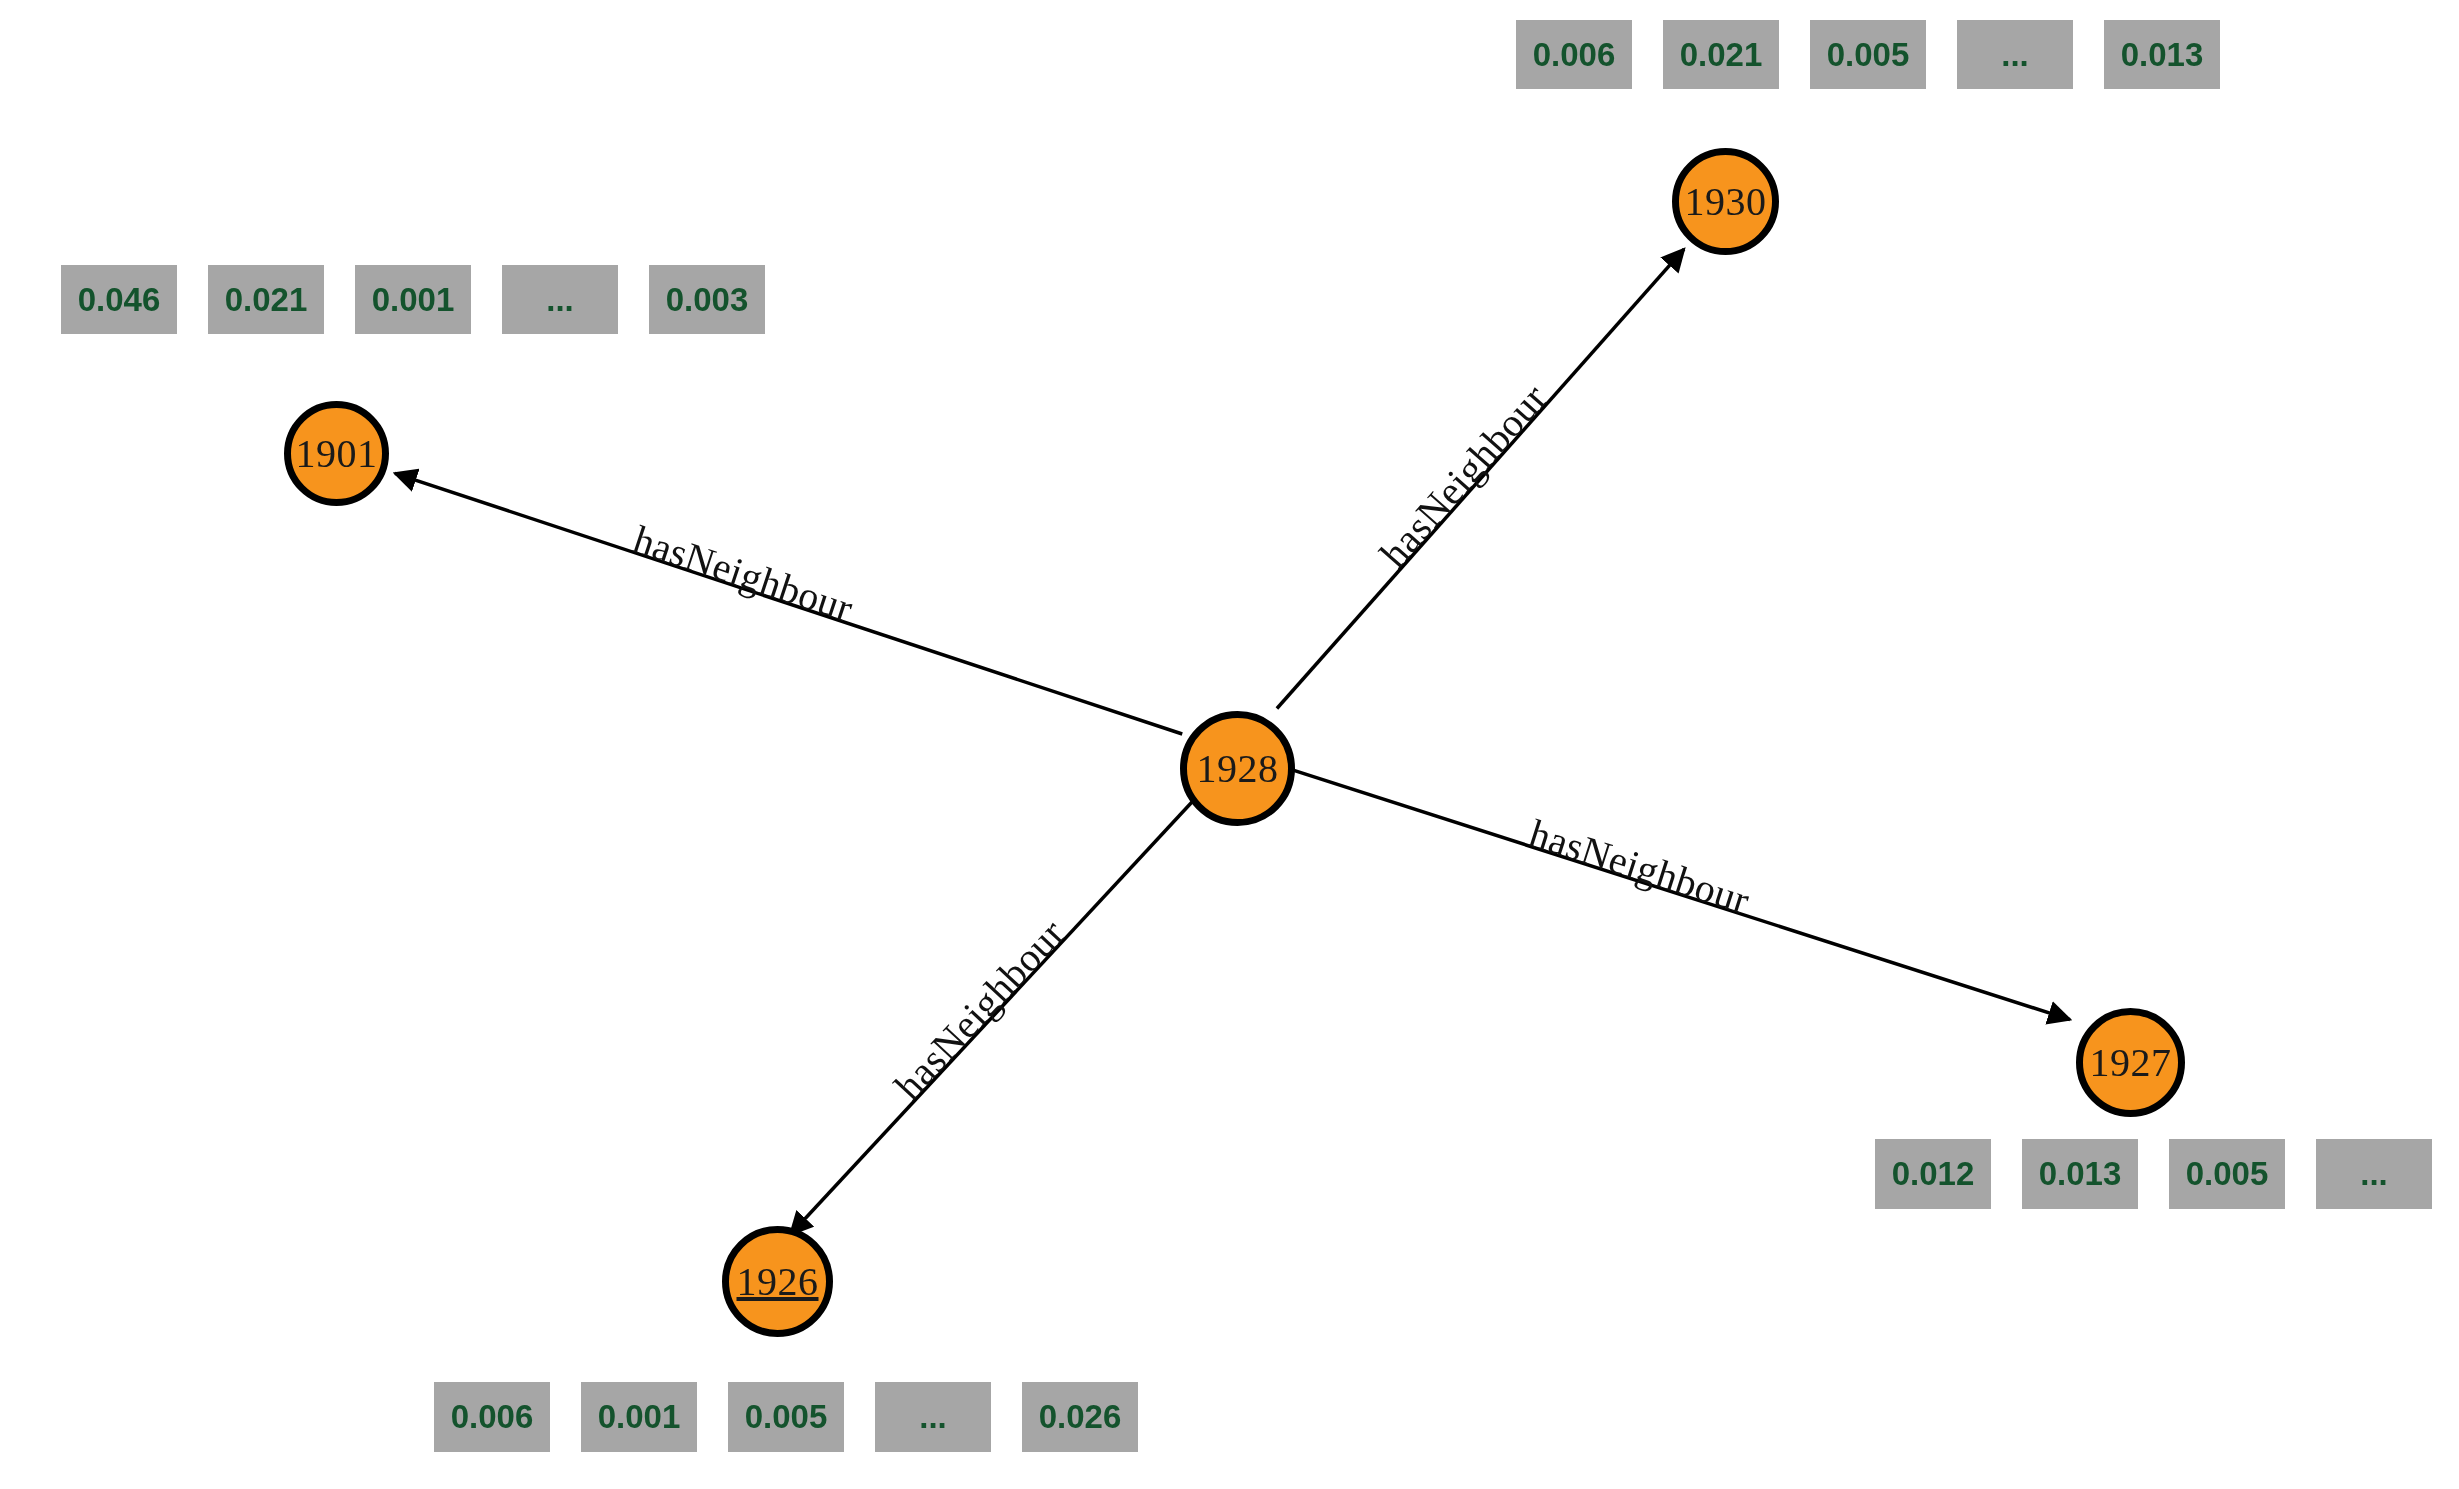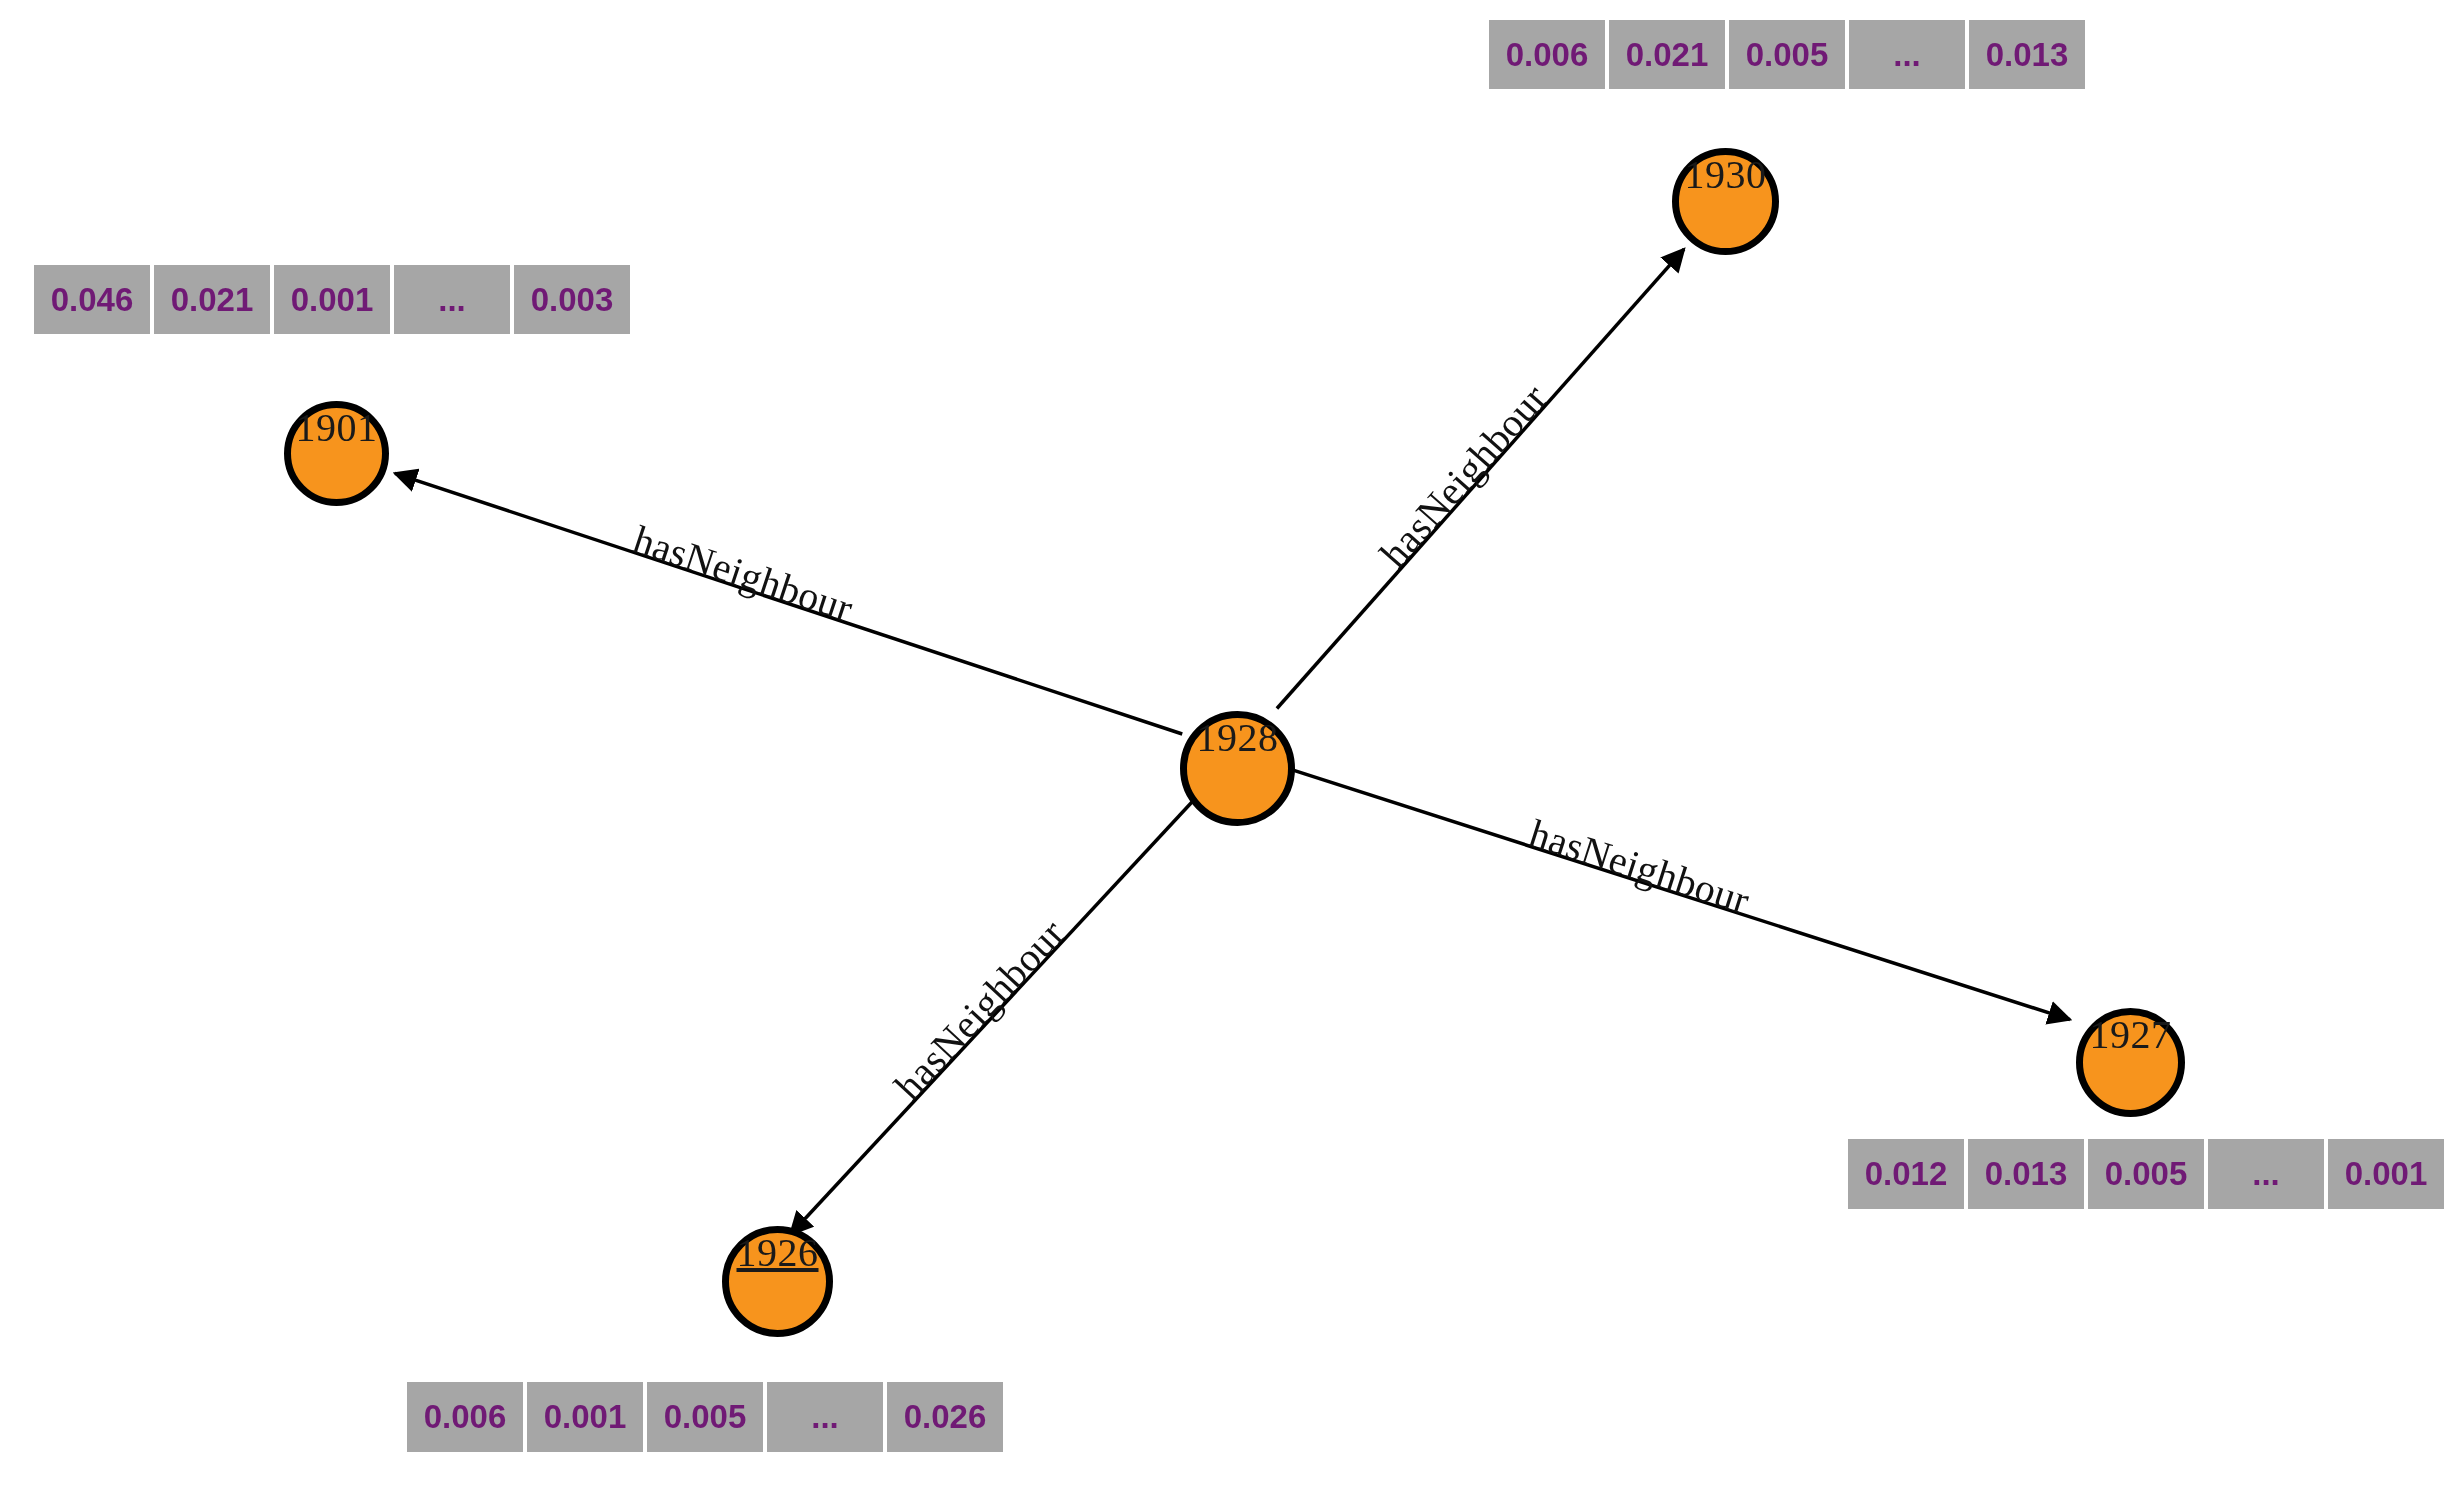--- a/index.html
+++ b/index.html
@@ -26,44 +26,46 @@
     height: 1490px;
     pointer-events: none;
   }
   .node {
     position: absolute;
     border-radius: 50%;
     background: #f7941d;
     border: 7px solid #000000;
     box-sizing: border-box;
     display: flex;
+    align-items: center;
     justify-content: center;
     color: #1a1a1a;
     font-family: "Liberation Serif", serif;
     font-size: 40px;
     line-height: 1;
     letter-spacing: 0.5px;
     z-index: 5;
   }
   .vector {
     position: absolute;
     display: flex;
     gap: 4px;
     z-index: 3;
   }
   .vcell {
     background: #a6a6a6;
-    color: #701a75;
+    color: #14532d;
     font-family: "Liberation Sans", sans-serif;
     font-size: 33px;
     font-weight: 700;
     display: flex;
     align-items: center;
     justify-content: center;
     box-sizing: border-box;
+    margin-left: 27px;
   }
   .edge-label {
     position: absolute;
     font-family: "Liberation Serif", serif;
     font-size: 40px;
     color: #111111;
     white-space: nowrap;
     transform-origin: 0 50%;
     z-index: 4;
     letter-spacing: 0.3px;

